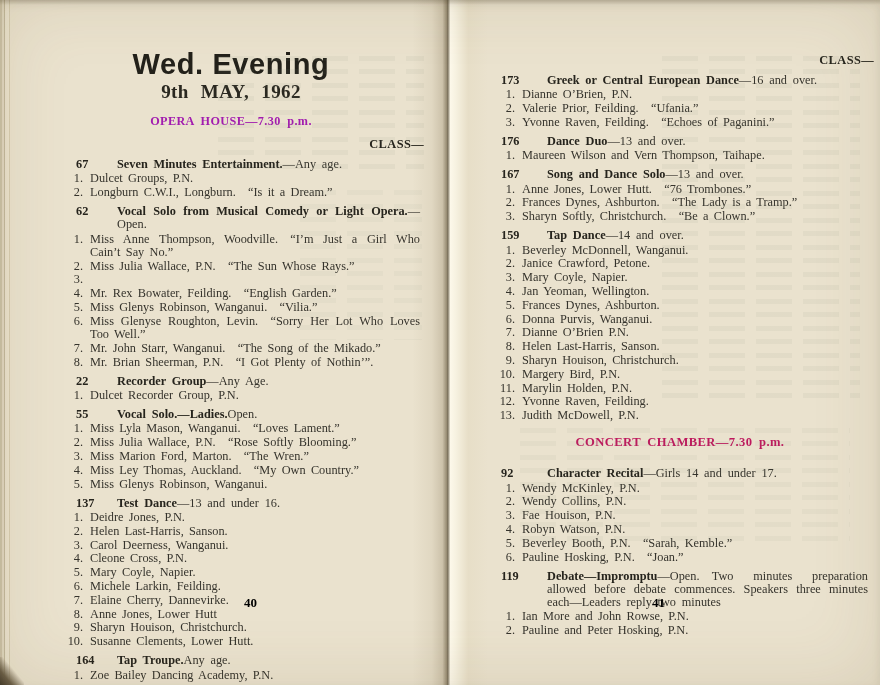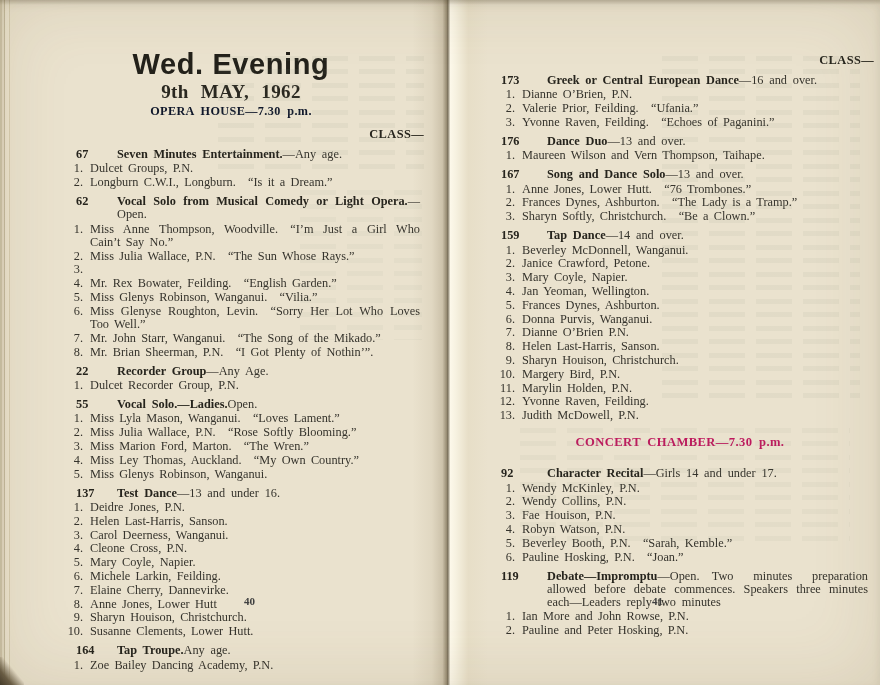--- a/index.html
+++ b/index.html
@@ -67,22 +67,22 @@
     margin-top:49px;
     font-family:"Liberation Sans","DejaVu Sans",sans-serif;
     font-weight:bold; font-size:29px; line-height:30px;
     letter-spacing:0.6px; color:#23211a;
   }
   .lp-date {
     margin-top:3px; font-weight:bold; font-size:19px; line-height:20px;
     word-spacing:7px; letter-spacing:0.4px; color:#2a2820;
   }
   .lp-venue {
-    margin-top:2px; font-weight:bold; font-size:12.2px; line-height:14px;
-    word-spacing:3px; letter-spacing:0.4px; color:#0f172a;
+    margin-top:12px; font-weight:bold; font-size:12.2px; line-height:14px;
+    word-spacing:3px; letter-spacing:0.4px; color:#a21caf;
   }
 
   .class-label {
     font-weight:bold; font-size:12.4px; letter-spacing:0.4px; color:#26241d;text-align:right;
   }
   .page.left  .class-label { margin-top:9px;  margin-left:46px; }
   .page.right .class-label { margin-top:53px; margin-left:29px; }
 
   .sections { margin-top:1px; }
   .section  { margin-top:6px; }
@@ -102,21 +102,21 @@
   .page.right .entry { padding-left:16px; padding-right:8px; }
   .e-num  { flex:none; min-width:27px; text-align:right; }
   .e-text { flex:1; margin-left:7px; text-align:justify; word-spacing:0.18em; }
 
   .chamber {
     margin-top:13px; margin-bottom:17px; padding-left:14px;
     text-align:center; font-weight:bold; font-size:12.6px;
     letter-spacing:0.4px; word-spacing:3px; color:#be185d;
   }
 
-  .page-num { position:absolute; top:595px; font-size:11px; font-weight:bold; color:#404040; }
+  .page-num { position:absolute; top:595px; font-size:13px; font-weight:bold; color:#000000; }
   .page.left  .page-num { left:228px; }
   .page.right .page-num { left:180px; }
 </style>
 </head>
 <body>
 
 <div class="book">
 
   <div class="page left">
     <div class="lp-head">

